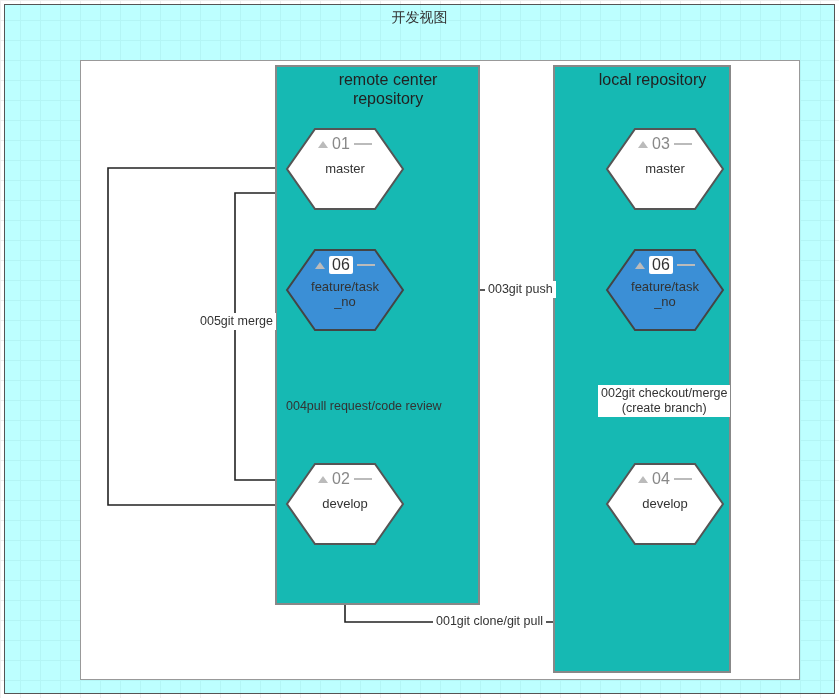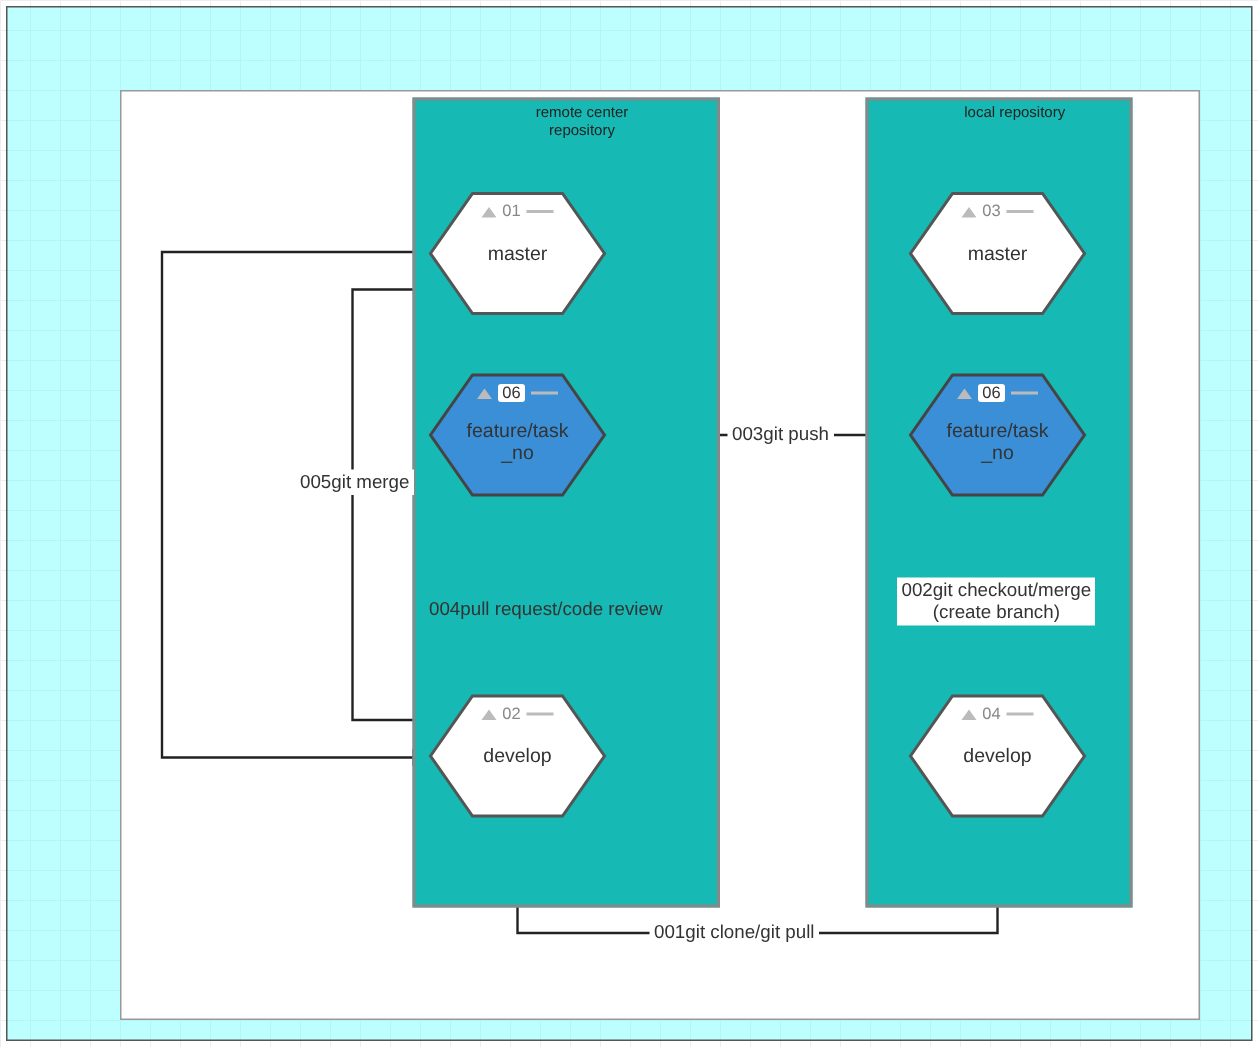--- a/index.html
+++ b/index.html
@@ -44,21 +44,21 @@
     box-sizing: border-box;
   }
   .container {
     position: absolute;
     background: #16b9b3;
     border: 2px solid #888;
     box-sizing: border-box;
   }
   .container-title {
     text-align: center;
-    font-size: 10px;
+    font-size: 16px;
     color: #222;
     padding-top: 3px;
     line-height: 1.2;
     margin-left: 21px;
   }
   .hex-wrap {
     position: absolute;
     width: 120px;
     height: 84px;
   }
@@ -79,21 +79,21 @@
     text-align: center;
     pointer-events: none;
   }
   .hex-num {
     position: absolute;
     top: 8px; left: 0; right: 0;
     display: flex;
     align-items: center;
     justify-content: center;
     gap: 4px;
-    font-size: 11px;
+    font-size: 16px;
     color: #888;
     pointer-events: none;
   }
   .hex-num .dash { width: 18px; height: 2px; background: #bbb; }
   .hex-num .tri {
     width: 0; height: 0;
     border-left: 5px solid transparent;
     border-right: 5px solid transparent;
     border-bottom: 7px solid #bbb;
   }
@@ -119,20 +119,21 @@
     pointer-events: none;
   }
 </style>
 </head>
 <body>
 
 <div class="canvas">
   <div class="grid"></div>
 
   <div class="outer-frame">
+    <div class="title">开发视图</div>
 
     <div class="inner-white"></div>
 
     <svg class="edges">
       <defs>
         <marker id="arrow" viewBox="0 0 10 10" refX="9" refY="5" markerWidth="7" markerHeight="7" orient="auto-start-reverse">
           <path d="M 0 0 L 10 5 L 0 10 z" fill="#222"></path>
         </marker>
       </defs>
 
@@ -151,21 +152,21 @@
       <line x1="340" y1="327" x2="340" y2="457" stroke="#222" stroke-width="1.6" marker-end="url(#arrow)"></line>
 
       <polyline points="292,475 230,475 230,188 292,188" fill="none" stroke="#222" stroke-width="1.6" marker-end="url(#arrow)"></polyline>
     </svg>
 
     <div class="container" style="left:270px; top:60px; width:205px; height:540px;">
       <div class="container-title" style="white-space:pre-line;">remote center
 repository</div>
     </div>
 
-    <div class="container" style="left:572px; top:60px; width:178px; height:540px;">
+    <div class="container" style="left:548px; top:60px; width:178px; height:608px;">
       <div class="container-title">local repository</div>
     </div>
 
     <div class="hex-wrap" style="left:280px; top:122px;">
       <div class="hex">
           <svg viewBox="0 0 120 84">
             <polygon points="30,2 90,2 118,42 90,82 30,82 2,42" fill="#fff" stroke="#555" stroke-width="2"></polygon>
           </svg>
         </div>
       <div class="hex-num">

